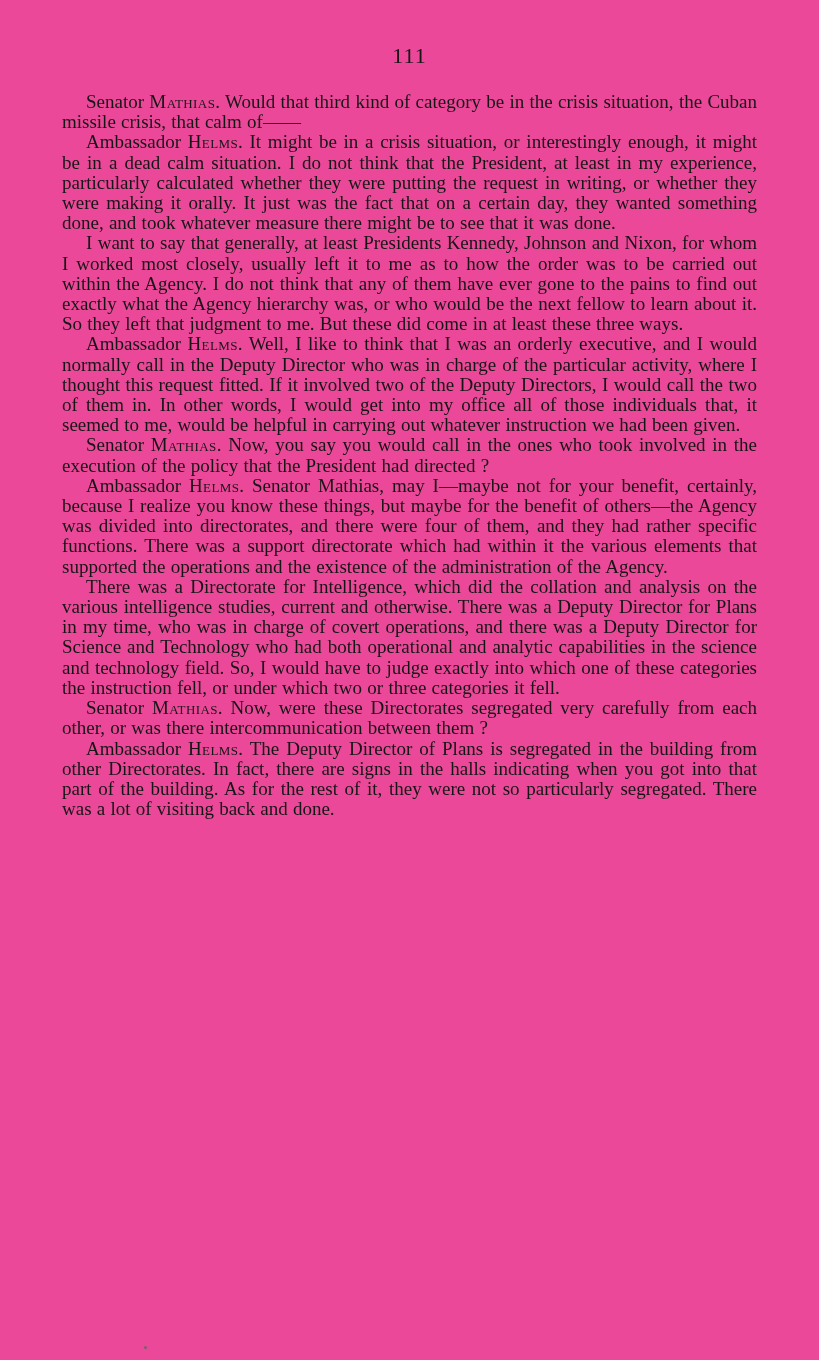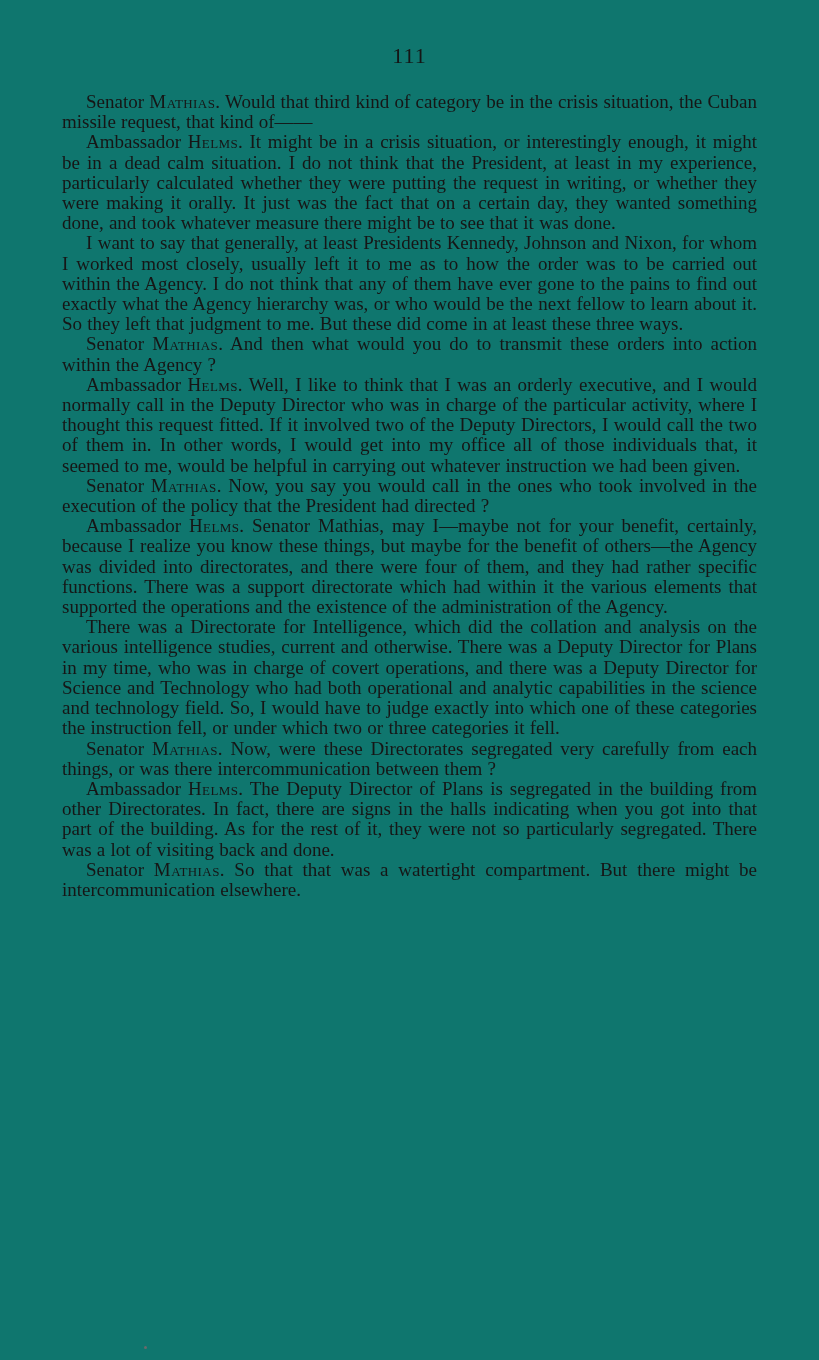--- a/index.html
+++ b/index.html
@@ -12,21 +12,21 @@
     height: 1360px;
     overflow: hidden;
     font-family: "Liberation Serif", "DejaVu Serif", serif;
     color: #121212;
     -webkit-font-smoothing: antialiased;
   }
   .page {
     position: relative;
     width: 819px;
     height: 1360px;
-    background: #0f766e;
+    background: #ec4899;
     box-sizing: border-box;
     padding-top: 44px;
   }
   .page-number {
     text-align: center;
     font-size: 22px;
     line-height: 24px;
     letter-spacing: 1px;
     color: #151515;
     margin: 0 0 24px 0;
@@ -63,36 +63,32 @@
 <body>
 
 <div class="page">
 
   <div class="page-number">111</div>
 
   <div class="transcript">
 
     <p class="para">
       <span>Senator</span>
-      <span class="speaker-name">Mathias</span><span>. </span><span>Would that third kind of category be in the crisis situation, the Cuban missile request, that kind of——</span>
+      <span class="speaker-name">Mathias</span><span>. </span><span>Would that third kind of category be in the crisis situation, the Cuban missile crisis, that calm of——</span>
     </p>
 
     <p class="para">
       <span>Ambassador</span>
       <span class="speaker-name">Helms</span><span>. </span><span>It might be in a crisis situation, or interestingly enough, it might be in a dead calm situation. I do not think that the President, at least in my experience, particularly calculated whether they were putting the request in writing, or whether they were making it orally. It just was the fact that on a certain day, they wanted something done, and took whatever measure there might be to see that it was done.</span>
     </p>
 
     <p class="para">
       <span>I want to say that generally, at least Presidents Kennedy, Johnson and Nixon, for whom I worked most closely, usually left it to me as to how the order was to be carried out within the Agency. I do not think that any of them have ever gone to the pains to find out exactly what the Agency hierarchy was, or who would be the next fellow to learn about it. So they left that judgment to me. But these did come in at least these three ways.</span>
     </p>
 
-    <p class="para">
-      <span>Senator</span>
-      <span class="speaker-name">Mathias</span><span>. </span><span>And then what would you do to transmit these orders into action within the Agency ?</span>
-    </p>
 
     <p class="para">
       <span>Ambassador</span>
       <span class="speaker-name">Helms</span><span>. </span><span>Well, I like to think that I was an orderly executive, and I would normally call in the Deputy Director who was in charge of the particular activity, where I thought this request fitted. If it involved two of the Deputy Directors, I would call the two of them in. In other words, I would get into my office all of those individuals that, it seemed to me, would be helpful in carrying out whatever instruction we had been given.</span>
     </p>
 
     <p class="para">
       <span>Senator</span>
       <span class="speaker-name">Mathias</span><span>. </span><span>Now, you say you would call in the ones who took involved in the execution of the policy that the President had directed ?</span>
     </p>
@@ -101,30 +97,26 @@
       <span>Ambassador</span>
       <span class="speaker-name">Helms</span><span>. </span><span>Senator Mathias, may I—maybe not for your benefit, certainly, because I realize you know these things, but maybe for the benefit of others—the Agency was divided into directorates, and there were four of them, and they had rather specific functions. There was a support directorate which had within it the various elements that supported the operations and the existence of the administration of the Agency.</span>
     </p>
 
     <p class="para">
       <span>There was a Directorate for Intelligence, which did the collation and analysis on the various intelligence studies, current and otherwise. There was a Deputy Director for Plans in my time, who was in charge of covert operations, and there was a Deputy Director for Science and Technology who had both operational and analytic capabilities in the science and technology field. So, I would have to judge exactly into which one of these categories the instruction fell, or under which two or three categories it fell.</span>
     </p>
 
     <p class="para">
       <span>Senator</span>
-      <span class="speaker-name">Mathias</span><span>. </span><span>Now, were these Directorates segregated very carefully from each things, or was there intercommunication between them ?</span>
+      <span class="speaker-name">Mathias</span><span>. </span><span>Now, were these Directorates segregated very carefully from each other, or was there intercommunication between them ?</span>
     </p>
 
     <p class="para">
       <span>Ambassador</span>
       <span class="speaker-name">Helms</span><span>. </span><span>The Deputy Director of Plans is segregated in the building from other Directorates. In fact, there are signs in the halls indicating when you got into that part of the building. As for the rest of it, they were not so particularly segregated. There was a lot of visiting back and done.</span>
     </p>
 
-    <p class="para">
-      <span>Senator</span>
-      <span class="speaker-name">Mathias</span><span>. </span><span>So that that was a watertight compartment. But there might be intercommunication elsewhere.</span>
-    </p>
 
   </div>
 
   <div class="scan-speck"></div>
 
 </div>
 
 </body></html>

